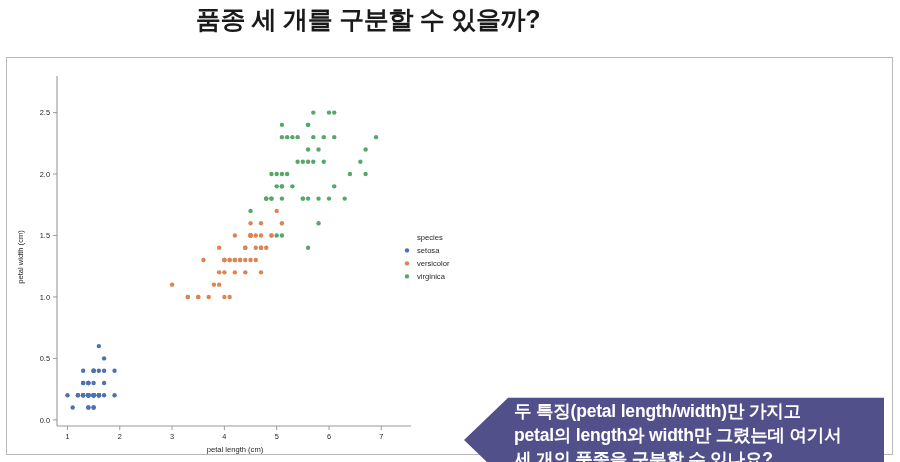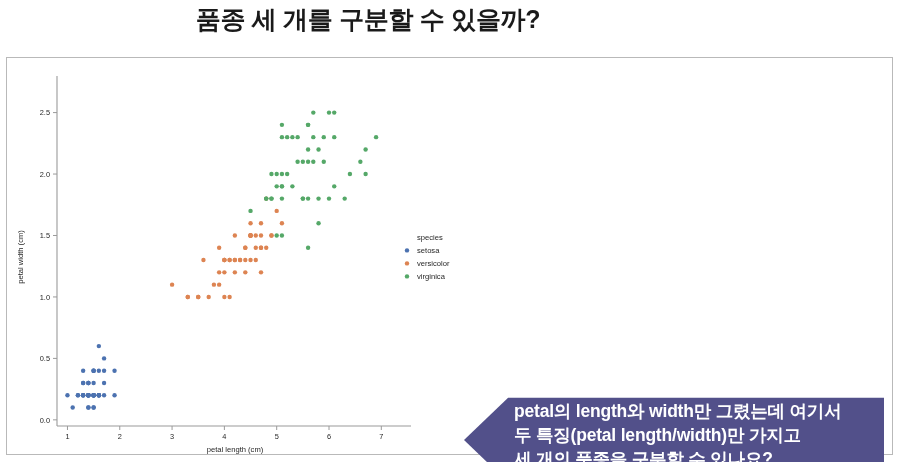--- a/index.html
+++ b/index.html
@@ -288,19 +288,19 @@
           <text x="410" y="208" class="legend-label">versicolor</text>
           <circle cx="400" cy="218.4" r="2.2" fill="#55a868"></circle>
           <text x="410" y="221" class="legend-label">virginica</text>
         </g>
     </svg>
   </div>
 
   <div id="callout">
     <div id="callout-shape"></div>
     <div id="callout-text">
+      <div>두 특징(petal length/width)만 가지고</div>
       <div>petal의 length와 width만 그렸는데 여기서</div>
-      <div>두 특징(petal length/width)만 가지고</div>
       <div>세 개의 품종을 구분할 수 있나요?</div>
     </div>
   </div>
 
 </div>
 
 </body></html>

